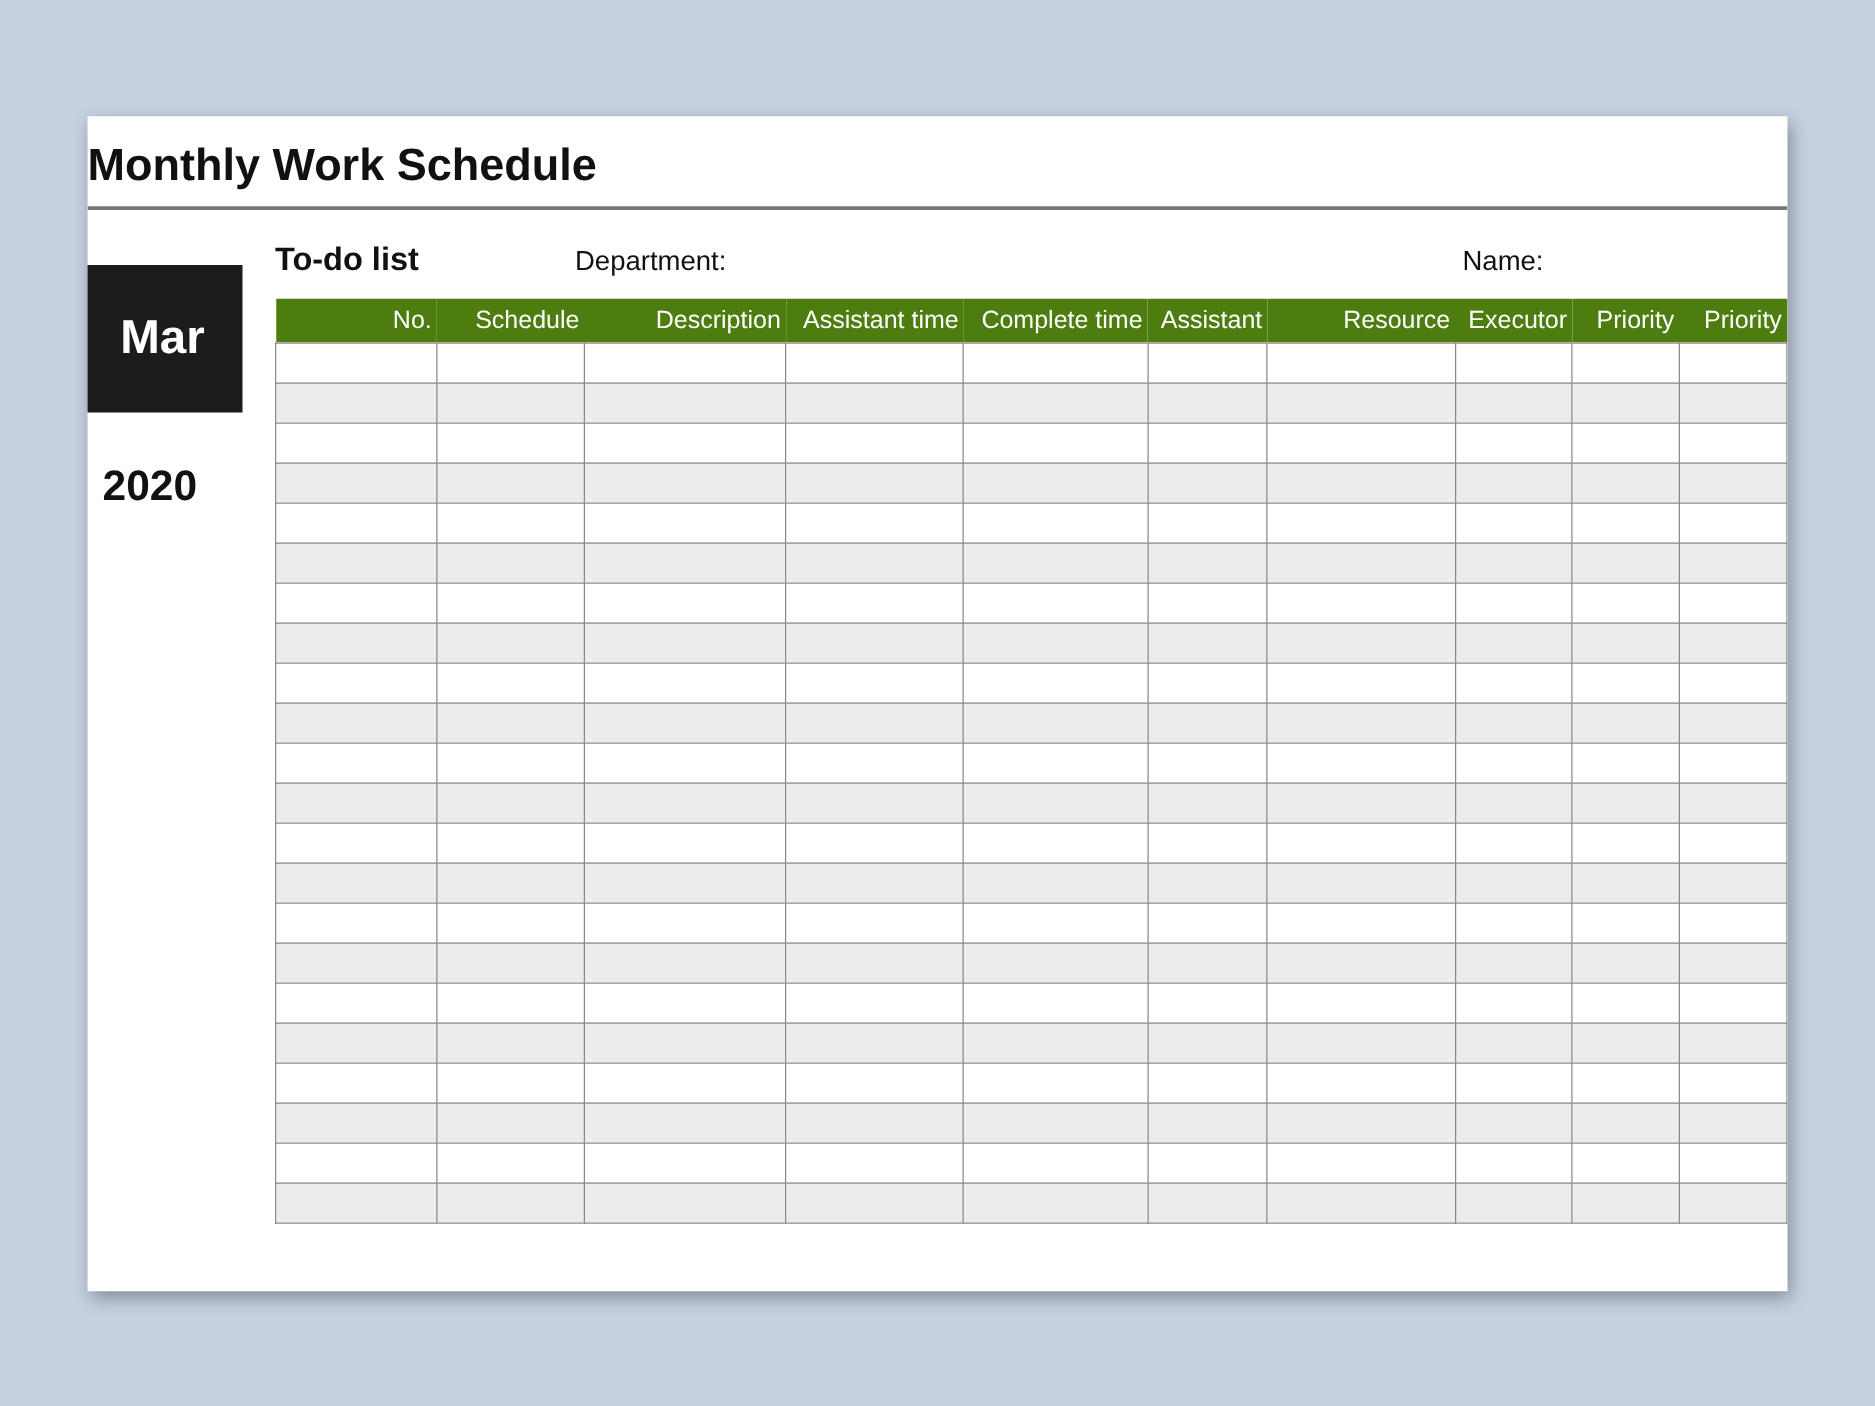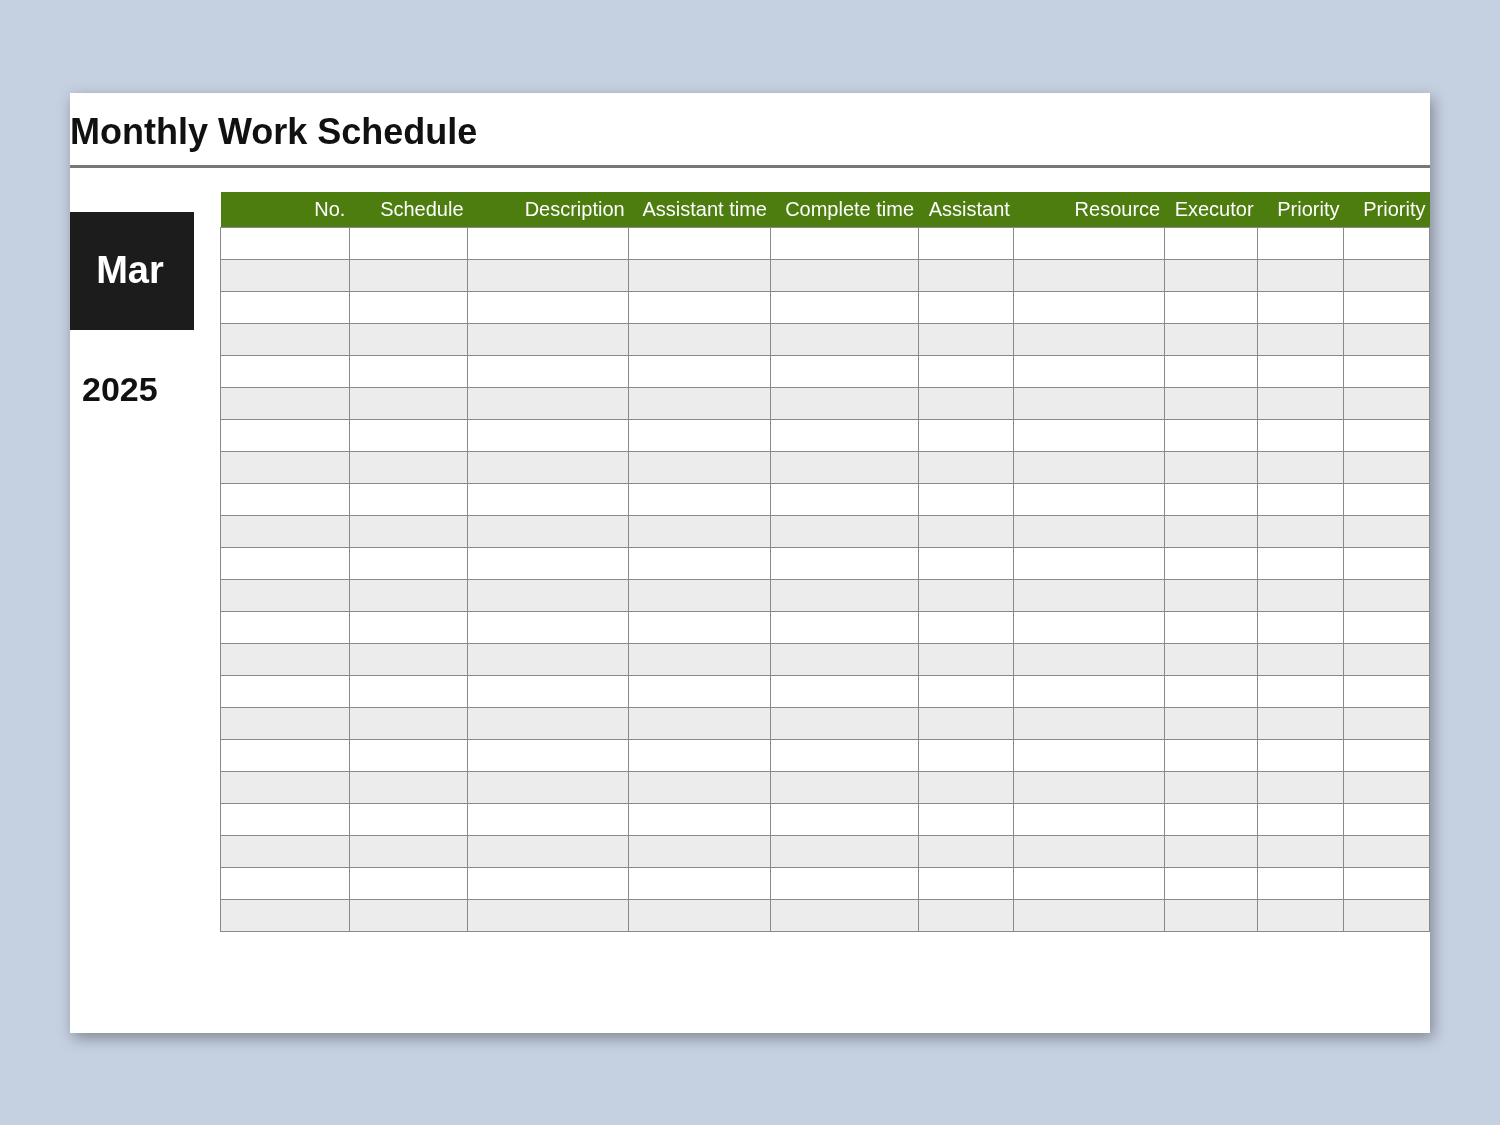--- a/index.html
+++ b/index.html
@@ -130,25 +130,30 @@
 <body>
 
 <div class="sheet">
   <div class="title-band">Monthly Work Schedule</div>
   <div class="divider"></div>
 
   <div class="content-area">
 
     <div class="left-col">
       <div class="month-badge">Mar</div>
-      <div class="year-label">2025</div>
+      <div class="year-label">2020</div>
     </div>
 
     <div class="right-col">
 
+      <div class="meta-row">
+        <div class="meta-left">To-do list</div>
+        <div class="meta-mid">Department:</div>
+        <div class="meta-right">Name:</div>
+      </div>
 
       <table class="table">
         <thead>
           <tr>
             <th class="col-no">No.</th>
             <th class="col-summary">Schedule</th>
             <th class="col-description">Description</th>
             <th class="col-starting">Assistant time</th>
             <th class="col-complete">Complete time</th>
             <th class="col-assistant">Assistant</th>

